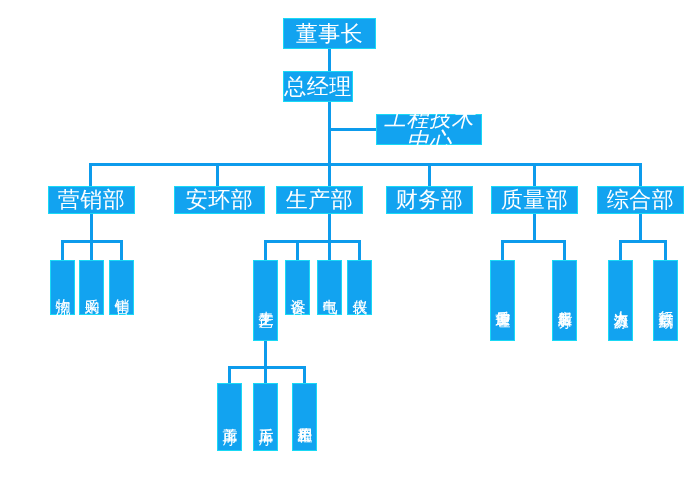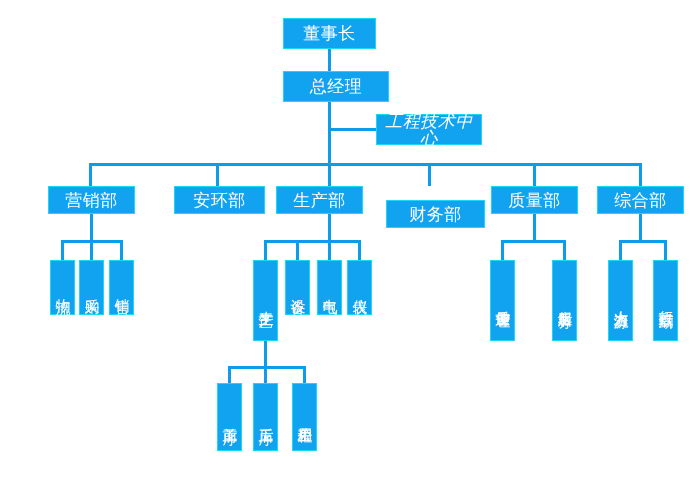--- a/index.html
+++ b/index.html
@@ -35,60 +35,60 @@
     color: #ffffff;
     display: flex;
     align-items: center;
     justify-content: center;
     line-height: 1.0;
     letter-spacing: 0.5px;
     text-align: center;
     user-select: none;
   }
   .node.horiz {
-    font-size: 17px;
+    font-size: 22px;
   }
   .node.vert {
     writing-mode: vertical-rl;
     text-orientation: upright;
     font-size: 15px;
     letter-spacing: 1px;
     padding: 3px 0;
   }
 </style>
 </head>
 <body>
 
 <div id="chart">
 
   <div class="node horiz" style="left:283px; top:18px; width:93px; height:31px;">董事长</div>
 
   <div class="line v" style="left:328px; top:49px; width:3px; height:22px;"></div>
 
-  <div class="node horiz" style="left:283px; top:71px; width:106px; height:31px;">总经理</div>
+  <div class="node horiz" style="left:283px; top:71px; width:70px; height:31px;">总经理</div>
 
   <div class="line v" style="left:328px; top:102px; width:3px; height:63px;"></div>
 
   <div class="line h" style="left:328px; top:128px; width:48px; height:3px;"></div>
 
   <div class="node horiz" style="left:376px; top:114px; width:106px; height:31px;font-style:italic;">工程技术中心</div>
 
   <div class="line h" style="left:89px; top:163px; width:553px; height:3px;"></div>
 
   <div class="line v" style="left:89px; top:163px; width:3px; height:23px;"></div>
   <div class="line v" style="left:216px; top:163px; width:3px; height:23px;"></div>
   <div class="line v" style="left:328px; top:163px; width:3px; height:23px;"></div>
   <div class="line v" style="left:428px; top:163px; width:3px; height:23px;"></div>
   <div class="line v" style="left:533px; top:163px; width:3px; height:23px;"></div>
   <div class="line v" style="left:639px; top:163px; width:3px; height:23px;"></div>
 
   <div class="node horiz" style="left:48px; top:186px; width:87px; height:28px;">营销部</div>
   <div class="node horiz" style="left:174px; top:186px; width:91px; height:28px;">安环部</div>
   <div class="node horiz" style="left:276px; top:186px; width:87px; height:28px;">生产部</div>
-  <div class="node horiz" style="left:386px; top:200px; width:99px; height:28px;">财务部</div>
+  <div class="node horiz" style="left:386px; top:186px; width:87px; height:28px;">财务部</div>
   <div class="node horiz" style="left:597px; top:186px; width:87px; height:28px;">综合部</div>
   <div class="node horiz" style="left:491px; top:186px; width:87px; height:28px;">质量部</div>
 
   <div class="line v" style="left:90px; top:214px; width:3px; height:26px;"></div>
   <div class="line h" style="left:61px; top:240px; width:62px; height:3px;"></div>
   <div class="line v" style="left:61px; top:240px; width:3px; height:20px;"></div>
   <div class="line v" style="left:90px; top:240px; width:3px; height:20px;"></div>
   <div class="line v" style="left:120px; top:240px; width:3px; height:20px;"></div>
 
   <div class="node vert" style="left:50px; top:260px; width:25px; height:55px;">物流</div>

